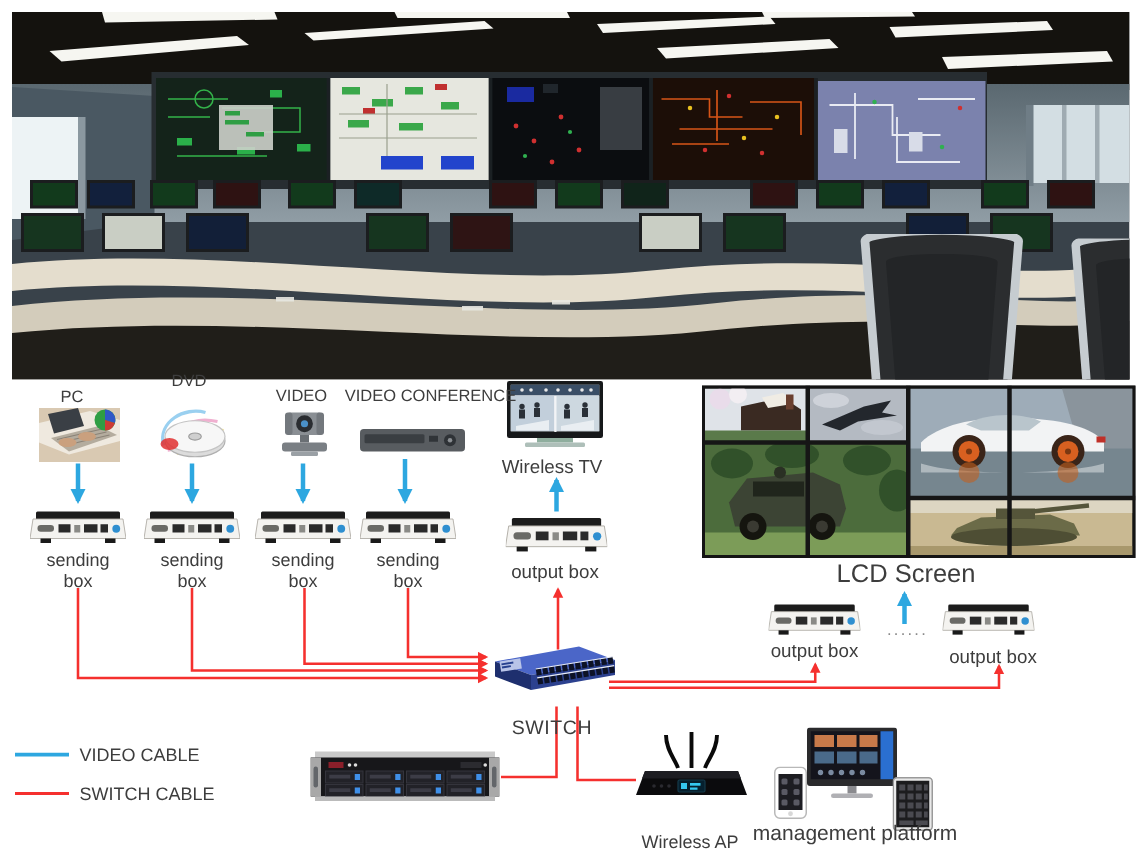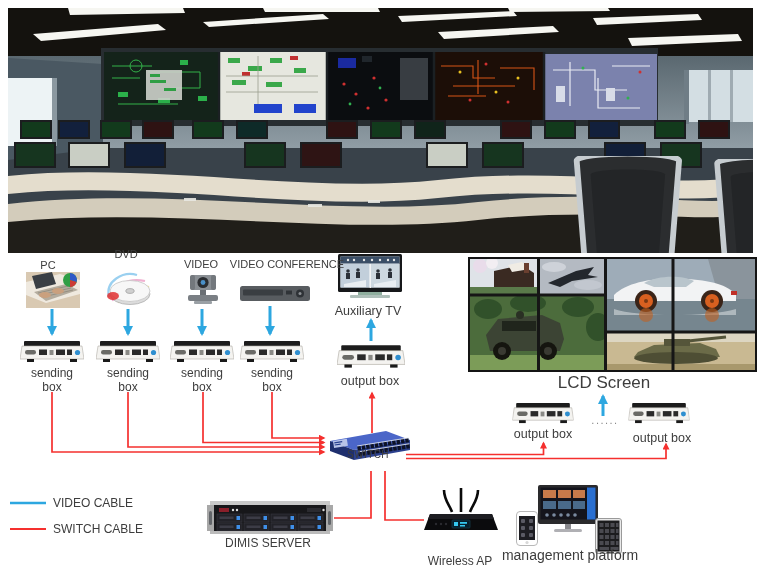--- a/index.html
+++ b/index.html
@@ -645,29 +645,28 @@
     </div>
   <div class="lbl lblz" style="left:162px;width:80px;top:366px">
       <div>sending</div>
       <div>box</div>
     </div>
   <div class="lbl lblz" style="left:232px;width:80px;top:366px">
       <div>sending</div>
       <div>box</div>
     </div>
 
-  <div class="lbl lblz" style="left:308px;width:120px;top:304px;font-size:12.5px">Auxiliary TV</div>
+  <div class="lbl lblz" style="left:308px;width:120px;top:304px;font-size:12.5px">Wireless TV</div>
   <div class="lbl lblz" style="left:310px;width:120px;top:374px;font-size:12.5px">output box</div>
-  <div class="lbl lblz" style="left:318px;width:100px;top:448px;font-size:10px;letter-spacing:0.4px">SWITCH</div>
+  <div class="lbl lblz" style="left:318px;width:100px;top:478px;font-size:13px;letter-spacing:0.4px">SWITCH</div>
 
   <div class="lbl lblz" style="left:544px;width:120px;top:376px;font-size:17px">LCD Screen</div>
   <div class="dots lblz" style="left:584px;width:42px;top:414px">......</div>
   <div class="lbl lblz" style="left:483px;width:120px;top:427px;font-size:12.5px">output box</div>
   <div class="lbl lblz" style="left:602px;width:120px;top:431px;font-size:12.5px">output box</div>
 
-  <div class="lbl lblz" style="left:198px;width:140px;top:536px">DIMIS SERVER</div>
   <div class="lbl lblz" style="left:400px;width:120px;top:554px">Wireless AP</div>
   <div class="lbl lblz" style="left:480px;width:180px;top:548px;font-size:14px">management platform</div>
 
   <div class="lbl lblz left" style="left:53px;top:496px">VIDEO CABLE</div>
   <div class="lbl lblz left" style="left:53px;top:522px">SWITCH CABLE</div>
 
 </div>
 
 </body></html>

